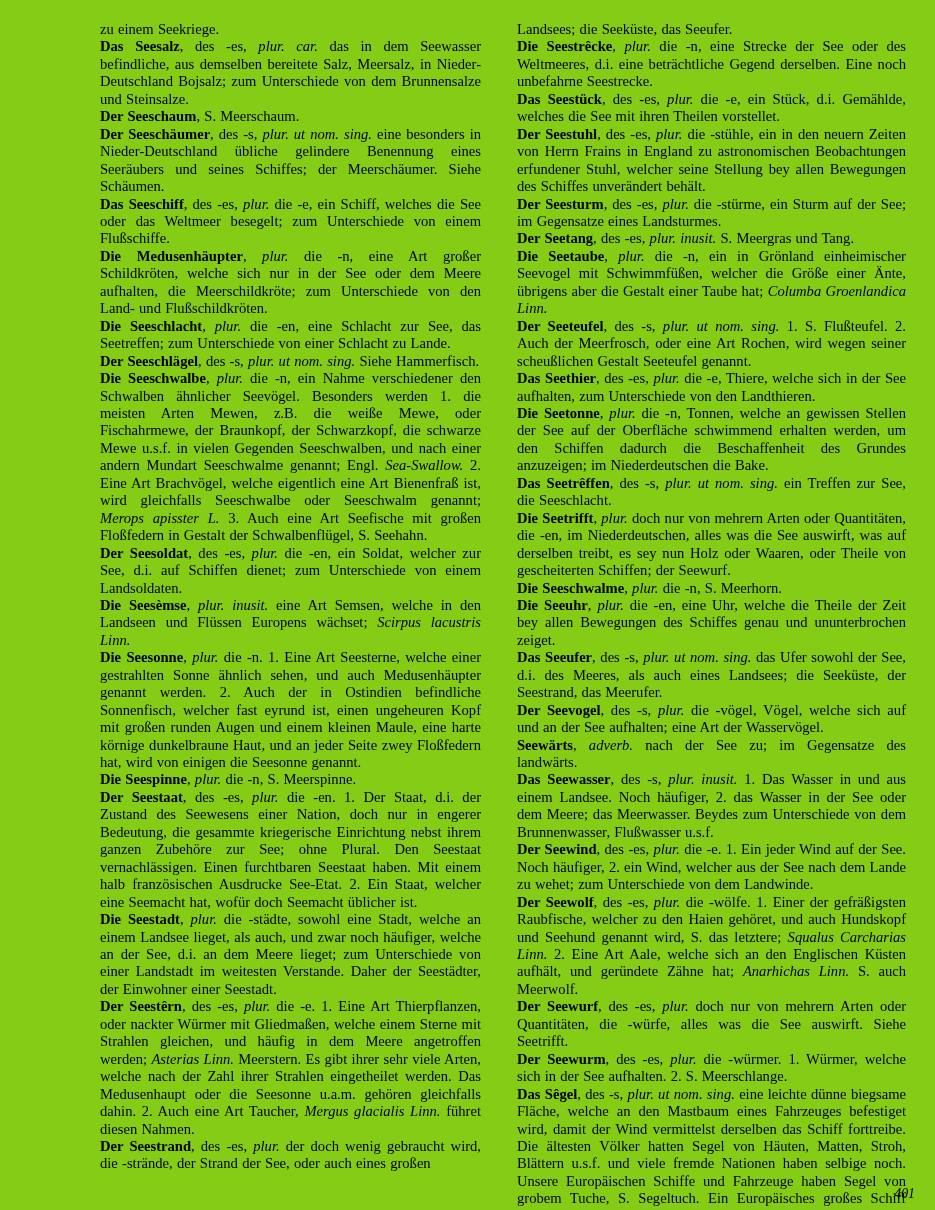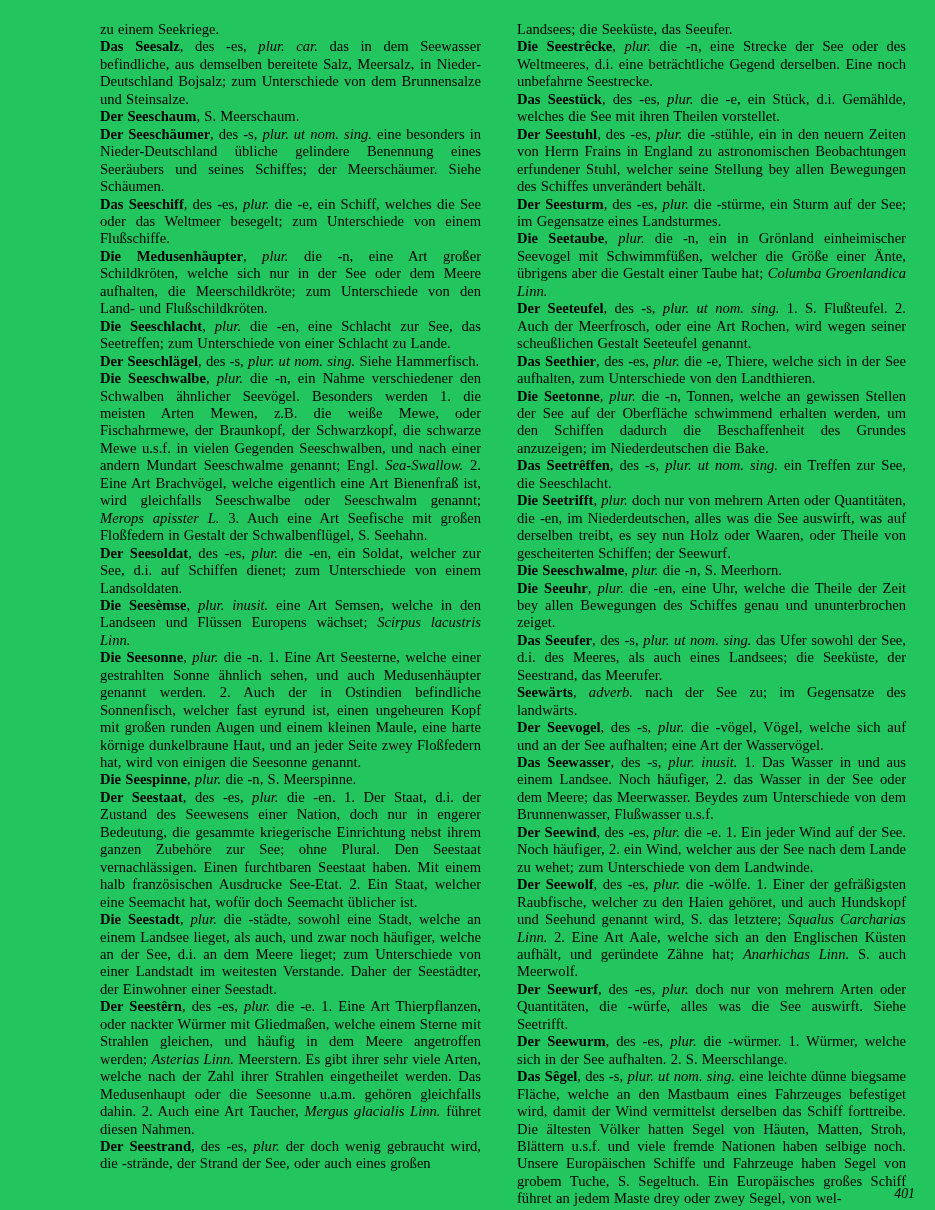--- a/index.html
+++ b/index.html
@@ -4,21 +4,21 @@
 <style>
   html, body {
     margin: 0;
     padding: 0;
     background: #ffffff;
   }
   .page {
     position: relative;
     width: 935px;
     height: 1210px;
-    background: #22c55e;
+    background: #84cc16;
     color: #000000;
     font-family: "Liberation Serif", serif;
     overflow: hidden;
   }
   .columns {
     position: absolute;
     top: 21px;
     left: 100px;
     display: flex;
     gap: 36px;
@@ -70,31 +70,32 @@
         <p class="entry"><span class="b">Die Seestadt</span><span class="r">, </span><span class="i">plur.</span><span class="r"> die -städte, sowohl eine Stadt, welche an einem Landsee lieget, als auch, und zwar noch häufiger, welche an der See, d.i. an dem Meere lieget; zum Unterschiede von einer Landstadt im weitesten Verstande. Daher der Seestädter, der Einwohner einer Seestadt.</span></p>
         <p class="entry"><span class="b">Der Seestêrn</span><span class="r">, des -es, </span><span class="i">plur.</span><span class="r"> die -e. 1. Eine Art Thierpflanzen, oder nackter Würmer mit Gliedmaßen, welche einem Sterne mit Strahlen gleichen, und häufig in dem Meere angetroffen werden; </span><span class="i">Asterias Linn.</span><span class="r"> Meerstern. Es gibt ihrer sehr viele Arten, welche nach der Zahl ihrer Strahlen eingetheilet werden. Das Medusenhaupt oder die Seesonne u.a.m. gehören gleichfalls dahin. 2. Auch eine Art Taucher, </span><span class="i">Mergus glacialis Linn.</span><span class="r"> führet diesen Nahmen.</span></p>
         <p class="entry"><span class="b">Der Seestrand</span><span class="r">, des -es, </span><span class="i">plur.</span><span class="r"> der doch wenig gebraucht wird, die -strände, der Strand der See, oder auch eines großen</span></p>
       </div>
     <div class="col col-right">
         <p class="entry"><span class="r">Landsees; die Seeküste, das Seeufer.</span></p>
         <p class="entry"><span class="b">Die Seestrêcke</span><span class="r">, </span><span class="i">plur.</span><span class="r"> die -n, eine Strecke der See oder des Weltmeeres, d.i. eine beträchtliche Gegend derselben. Eine noch unbefahrne Seestrecke.</span></p>
         <p class="entry"><span class="b">Das Seestück</span><span class="r">, des -es, </span><span class="i">plur.</span><span class="r"> die -e, ein Stück, d.i. Gemählde, welches die See mit ihren Theilen vorstellet.</span></p>
         <p class="entry"><span class="b">Der Seestuhl</span><span class="r">, des -es, </span><span class="i">plur.</span><span class="r"> die -stühle, ein in den neuern Zeiten von Herrn Frains in England zu astronomischen Beobachtungen erfundener Stuhl, welcher seine Stellung bey allen Bewegungen des Schiffes unverändert behält.</span></p>
         <p class="entry"><span class="b">Der Seesturm</span><span class="r">, des -es, </span><span class="i">plur.</span><span class="r"> die -stürme, ein Sturm auf der See; im Gegensatze eines Landsturmes.</span></p>
+        <p class="entry"><span class="b">Der Seetang</span><span class="r">, des -es, </span><span class="i">plur. inusit.</span><span class="r"> S. Meergras und Tang.</span></p>
         <p class="entry"><span class="b">Die Seetaube</span><span class="r">, </span><span class="i">plur.</span><span class="r"> die -n, ein in Grönland einheimischer Seevogel mit Schwimmfüßen, welcher die Größe einer Änte, übrigens aber die Gestalt einer Taube hat; </span><span class="i">Columba Groenlandica Linn.</span></p>
         <p class="entry"><span class="b">Der Seeteufel</span><span class="r">, des -s, </span><span class="i">plur. ut nom. sing.</span><span class="r"> 1. S. Flußteufel. 2. Auch der Meerfrosch, oder eine Art Rochen, wird wegen seiner scheußlichen Gestalt Seeteufel genannt.</span></p>
         <p class="entry"><span class="b">Das Seethier</span><span class="r">, des -es, </span><span class="i">plur.</span><span class="r"> die -e, Thiere, welche sich in der See aufhalten, zum Unterschiede von den Landthieren.</span></p>
         <p class="entry"><span class="b">Die Seetonne</span><span class="r">, </span><span class="i">plur.</span><span class="r"> die -n, Tonnen, welche an gewissen Stellen der See auf der Oberfläche schwimmend erhalten werden, um den Schiffen dadurch die Beschaffenheit des Grundes anzuzeigen; im Niederdeutschen die Bake.</span></p>
         <p class="entry"><span class="b">Das Seetrêffen</span><span class="r">, des -s, </span><span class="i">plur. ut nom. sing.</span><span class="r"> ein Treffen zur See, die Seeschlacht.</span></p>
         <p class="entry"><span class="b">Die Seetrifft</span><span class="r">, </span><span class="i">plur.</span><span class="r"> doch nur von mehrern Arten oder Quantitäten, die -en, im Niederdeutschen, alles was die See auswirft, was auf derselben treibt, es sey nun Holz oder Waaren, oder Theile von gescheiterten Schiffen; der Seewurf.</span></p>
         <p class="entry"><span class="b">Die Seeschwalme</span><span class="r">, </span><span class="i">plur.</span><span class="r"> die -n, S. Meerhorn.</span></p>
         <p class="entry"><span class="b">Die Seeuhr</span><span class="r">, </span><span class="i">plur.</span><span class="r"> die -en, eine Uhr, welche die Theile der Zeit bey allen Bewegungen des Schiffes genau und ununterbrochen zeiget.</span></p>
         <p class="entry"><span class="b">Das Seeufer</span><span class="r">, des -s, </span><span class="i">plur. ut nom. sing.</span><span class="r"> das Ufer sowohl der See, d.i. des Meeres, als auch eines Landsees; die Seeküste, der Seestrand, das Meerufer.</span></p>
+        <p class="entry"><span class="b">Der Seevogel</span><span class="r">, des -s, </span><span class="i">plur.</span><span class="r"> die -vögel, Vögel, welche sich auf und an der See aufhalten; eine Art der Wasservögel.</span></p>
         <p class="entry"><span class="b">Seewärts</span><span class="r">, </span><span class="i">adverb.</span><span class="r"> nach der See zu; im Gegensatze des landwärts.</span></p>
-        <p class="entry"><span class="b">Der Seevogel</span><span class="r">, des -s, </span><span class="i">plur.</span><span class="r"> die -vögel, Vögel, welche sich auf und an der See aufhalten; eine Art der Wasservögel.</span></p>
         <p class="entry"><span class="b">Das Seewasser</span><span class="r">, des -s, </span><span class="i">plur. inusit.</span><span class="r"> 1. Das Wasser in und aus einem Landsee. Noch häufiger, 2. das Wasser in der See oder dem Meere; das Meerwasser. Beydes zum Unterschiede von dem Brunnenwasser, Flußwasser u.s.f.</span></p>
         <p class="entry"><span class="b">Der Seewind</span><span class="r">, des -es, </span><span class="i">plur.</span><span class="r"> die -e. 1. Ein jeder Wind auf der See. Noch häufiger, 2. ein Wind, welcher aus der See nach dem Lande zu wehet; zum Unterschiede von dem Landwinde.</span></p>
         <p class="entry"><span class="b">Der Seewolf</span><span class="r">, des -es, </span><span class="i">plur.</span><span class="r"> die -wölfe. 1. Einer der gefräßigsten Raubfische, welcher zu den Haien gehöret, und auch Hundskopf und Seehund genannt wird, S. das letztere; </span><span class="i">Squalus Carcharias Linn.</span><span class="r"> 2. Eine Art Aale, welche sich an den Englischen Küsten aufhält, und geründete Zähne hat; </span><span class="i">Anarhichas Linn.</span><span class="r"> S. auch Meerwolf.</span></p>
         <p class="entry"><span class="b">Der Seewurf</span><span class="r">, des -es, </span><span class="i">plur.</span><span class="r"> doch nur von mehrern Arten oder Quantitäten, die -würfe, alles was die See auswirft. Siehe Seetrifft.</span></p>
         <p class="entry"><span class="b">Der Seewurm</span><span class="r">, des -es, </span><span class="i">plur.</span><span class="r"> die -würmer. 1. Würmer, welche sich in der See aufhalten. 2. S. Meerschlange.</span></p>
         <p class="entry"><span class="b">Das Sêgel</span><span class="r">, des -s, </span><span class="i">plur. ut nom. sing.</span><span class="r"> eine leichte dünne biegsame Fläche, welche an den Mastbaum eines Fahrzeuges befestiget wird, damit der Wind vermittelst derselben das Schiff forttreibe. Die ältesten Völker hatten Segel von Häuten, Matten, Stroh, Blättern u.s.f. und viele fremde Nationen haben selbige noch. Unsere Europäischen Schiffe und Fahrzeuge haben Segel von grobem Tuche, S. Segeltuch. Ein Europäisches großes Schiff führet an jedem Maste drey oder zwey Segel, von wel-</span></p>
       </div>
   </div>
   <div class="page-number">401</div>
 </div>

